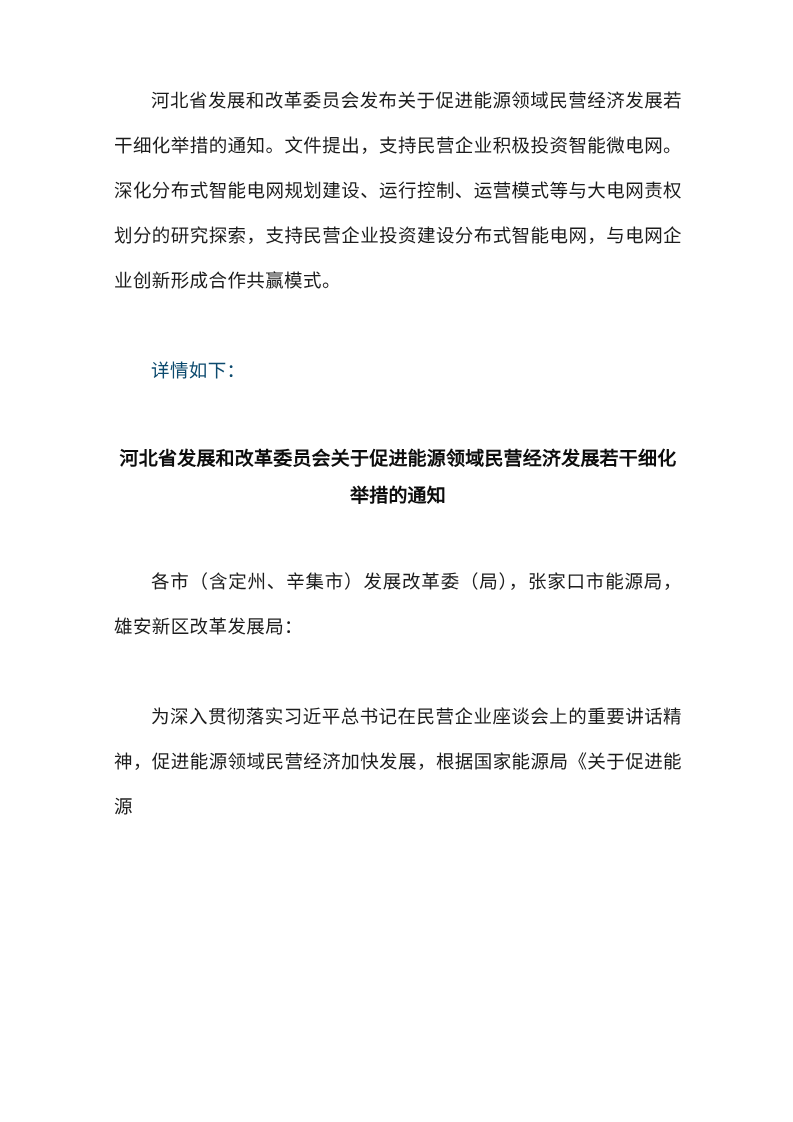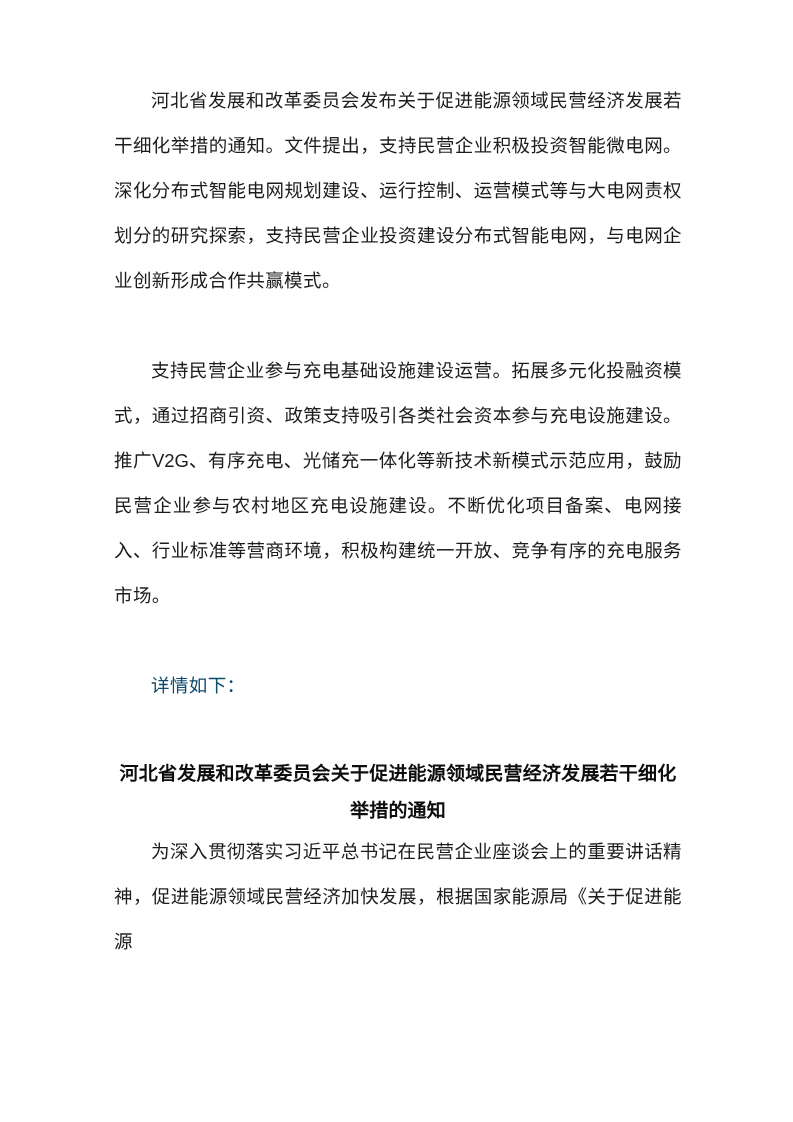--- a/index.html
+++ b/index.html
@@ -85,23 +85,23 @@
   }
 </style>
 </head>
 <body>
 
 <div class="page">
   <div class="content">
 
     <p class="para">河北省发展和改革委员会发布关于促进能源领域民营经济发展若干细化举措的通知。文件提出，支持民营企业积极投资智能微电网。深化分布式智能电网规划建设、运行控制、运营模式等与大电网责权划分的研究探索，支持民营企业投资建设分布式智能电网，与电网企业创新形成合作共赢模式。</p>
 
-    <p class="para"><span>支持民营企业参与充电基础设施建设运营。拓展多元化投融资模式，通过招商引资、政策支持吸引各类社会资本参与充电设施建设。推广</span><span class="latin">V2G</span><span>、有序充电、光储充一体化等新技术新模式示范应用，鼓励民营企业参与农村地区充电设施建设。不断优化项目备案、电网接入、行业标准等营商环境，积极构建统一开放、竞争有序的充电服务市场。</span></p>
 
     <p class="lead-line">详情如下：</p>
 
     <h1 class="doc-title">河北省发展和改革委员会关于促进能源领域民营经济发展若干细化举措的通知</h1>
 
+    <p class="para after-title">各市（含定州、辛集市）发展改革委（局），张家口市能源局，雄安新区改革发展局：</p>
 
     <p class="para">为深入贯彻落实习近平总书记在民营企业座谈会上的重要讲话精神，促进能源领域民营经济加快发展，根据国家能源局《关于促进能源</p>
 
   </div>
 </div>
 
 </body></html>

